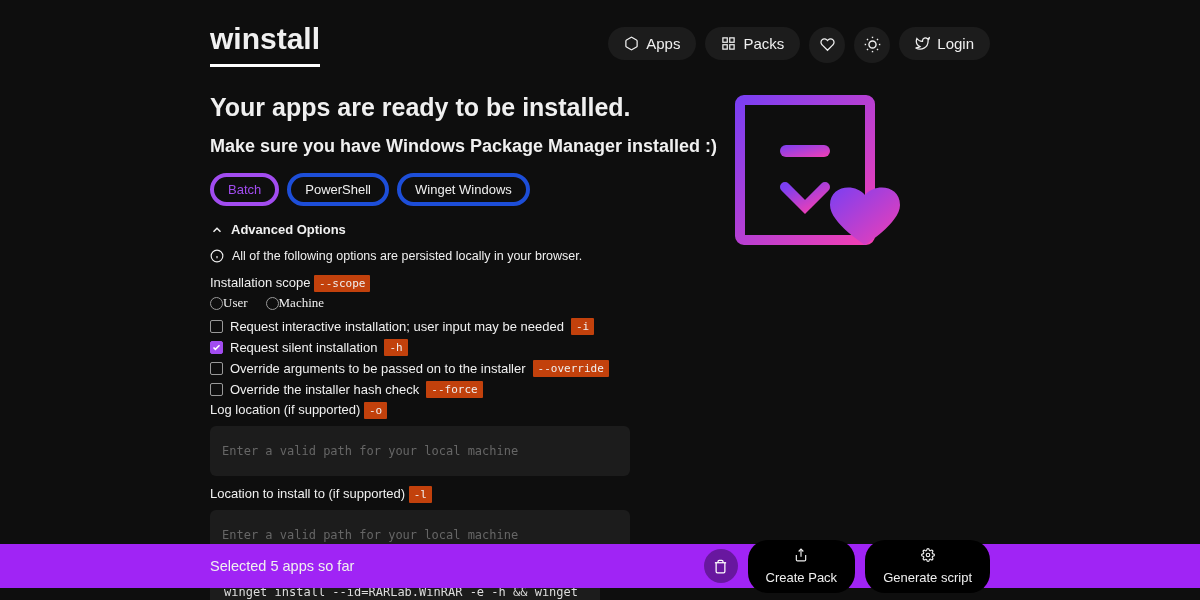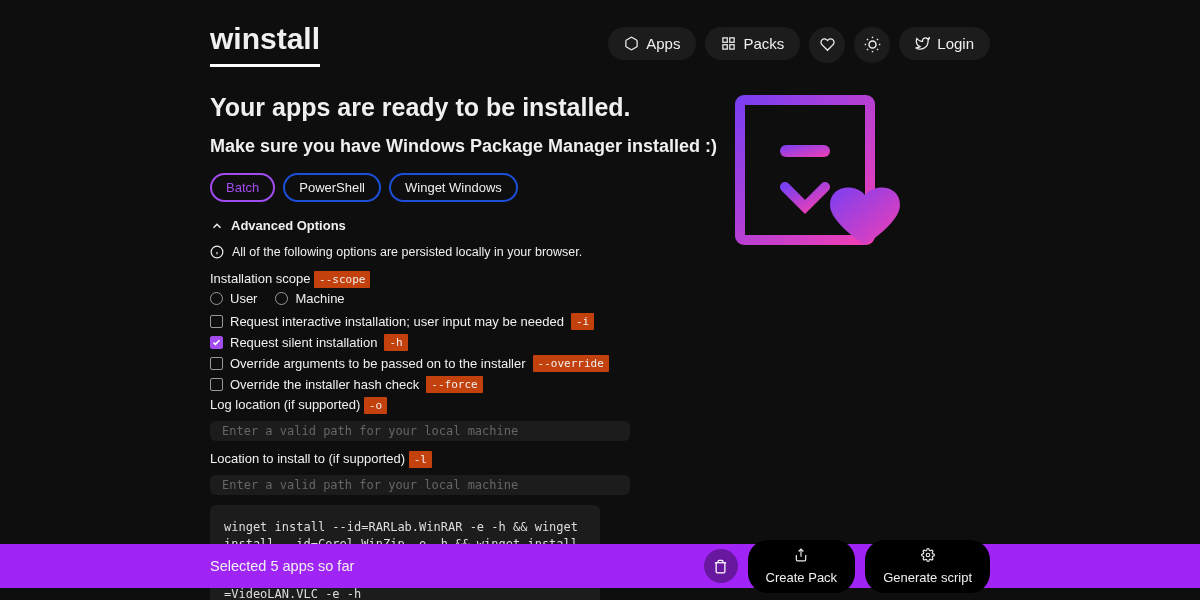--- a/index.html
+++ b/index.html
@@ -30,53 +30,53 @@
   background: #1c1c1c;
   border-radius: 50%;
   display: flex; align-items: center; justify-content: center;
   cursor: pointer;
 }
 h1 { font-size: 25px; font-weight: 700; margin-bottom: 14px; }
 .subtitle { font-size: 18px; font-weight: 600; margin-bottom: 16px; }
 .tabs { display: flex; gap: 8px; margin-bottom: 16px; }
 .tab {
   padding: 5px 14px;
-  border: 2px solid #1d4ed8;
+  border: 4px solid #1d4ed8;
   border-radius: 18px;
   cursor: pointer;
   font-size: 13px;
 }
 .tab.active { border-color: #a24cf0; color: #a24cf0; }
 .adv-toggle { display: flex; align-items: center; gap: 7px; font-size: 13px; font-weight: 600; margin-bottom: 12px; cursor: pointer; }
 .info-row { display: flex; align-items: center; gap: 8px; font-size: 12.5px; margin-bottom: 12px; }
 .label-row { font-size: 13px; margin-bottom: 5px; }
 .flag {
   font-family: monospace;
   font-size: 11px;
   background: #c2410c;
   padding: 2px 5px;
   border-radius: 1px;
 }
 .radio-row { display: flex; gap: 18px; margin-bottom: 7px; font-size: 13px; }
-.radio-item, .check-item { display: flex; align-items: center; gap: 7px; cursor: pointer; }
+.radio-item, .check-item { display: flex; align-items: center; cursor: pointer; font-family: Liberation Serif, serif; }
 .radio-circle {
   width: 13px; height: 13px; border: 1.5px solid #999; border-radius: 50%;
 }
 .check-box {
   width: 13px; height: 13px; border: 1.5px solid #999; border-radius: 2px;
   display: flex; align-items: center; justify-content: center;
 }
 .check-box.checked { background: #a24cf0; border-color: #a24cf0; }
 .check-row { display: flex; align-items: center; gap: 7px; font-size: 13px; margin-bottom: 4px; }
 .text-input {
   width: 420px;
   background: #1c1c1c;
   border: none;
   border-radius: 6px;
-  padding: 3px 12px;
+  padding: 18px 12px;
   color: #f0f0f0;
   font-family: monospace;
   font-size: 12px;
   margin: 4px 0 10px 0;
 }
 .text-input::placeholder { color: #666; }
 .code-block {
   width: 390px;
   background: #1c1c1c;
   border-radius: 6px;

